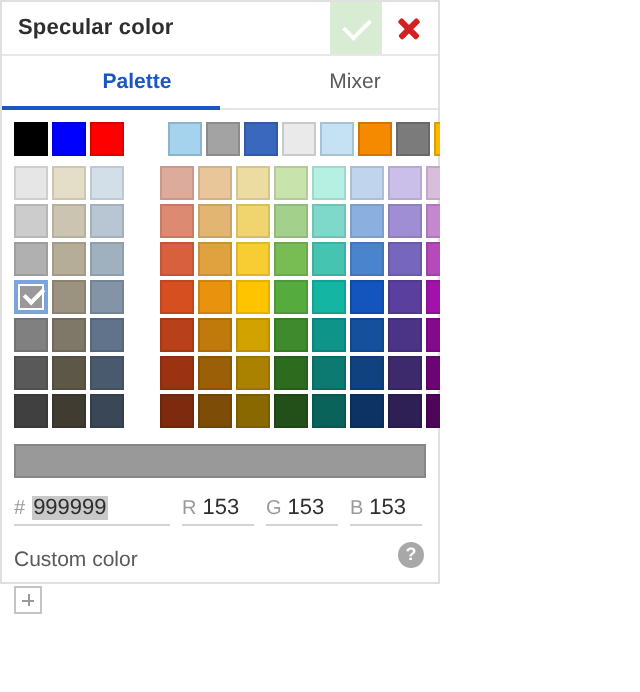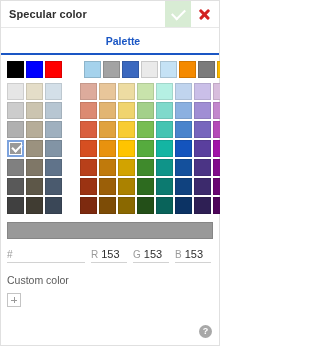--- a/index.html
+++ b/index.html
@@ -10,21 +10,21 @@
     width: 220px;
     height: 346px;
     background: #ffffff;
     font-family: "Liberation Sans", sans-serif;
     overflow: hidden;
     position: relative;
     color: #3c3c3c;
   }
   .panel {
     width: 220px;
-    height: 346px;
+    height: 292px;
     position: relative;
     box-sizing: border-box;
     border: 1px solid #e0e0e0;
     background: #fff;
   }
 
   
   .header {
     height: 26px;
     display: flex;
@@ -271,20 +271,21 @@
     <div class="hdr-btn confirm" style="background: rgb(216, 236, 212);">
       <span class="check-glyph"></span>
     </div>
     <div class="hdr-btn cancel">
       <span class="x-glyph"></span>
     </div>
   </div>
 
   <div class="tabs">
     <div class="tab active">Palette</div>
+    <div class="tab">Mixer</div>
   </div>
 
   <div class="strip" id="strip">
       <div class="sw" style="background: rgb(0, 0, 0);"></div>
       <div class="sw" style="background: rgb(0, 0, 255);"></div>
       <div class="sw" style="background: rgb(255, 0, 0);"></div>
       <div class="strip-gap"></div>
       <div class="sw" style="background: rgb(165, 210, 236);"></div>
       <div class="sw" style="background: rgb(163, 163, 163);"></div>
       <div class="sw" style="background: rgb(59, 104, 191);"></div>
@@ -382,20 +383,21 @@
       </div>
   </div>
 
   <div class="preview-wrap">
     <div class="preview" id="preview" style="background: rgb(153, 153, 153);"></div>
   </div>
 
   <div class="fields">
     <div class="field hex">
       <span class="field-label">#</span>
+      <span class="field-value selected-text">999999</span>
     </div>
     <div class="field rgb">
       <span class="field-label">R</span>
       <span class="field-value">153</span>
     </div>
     <div class="field rgb">
       <span class="field-label">G</span>
       <span class="field-value">153</span>
     </div>
     <div class="field rgb">

